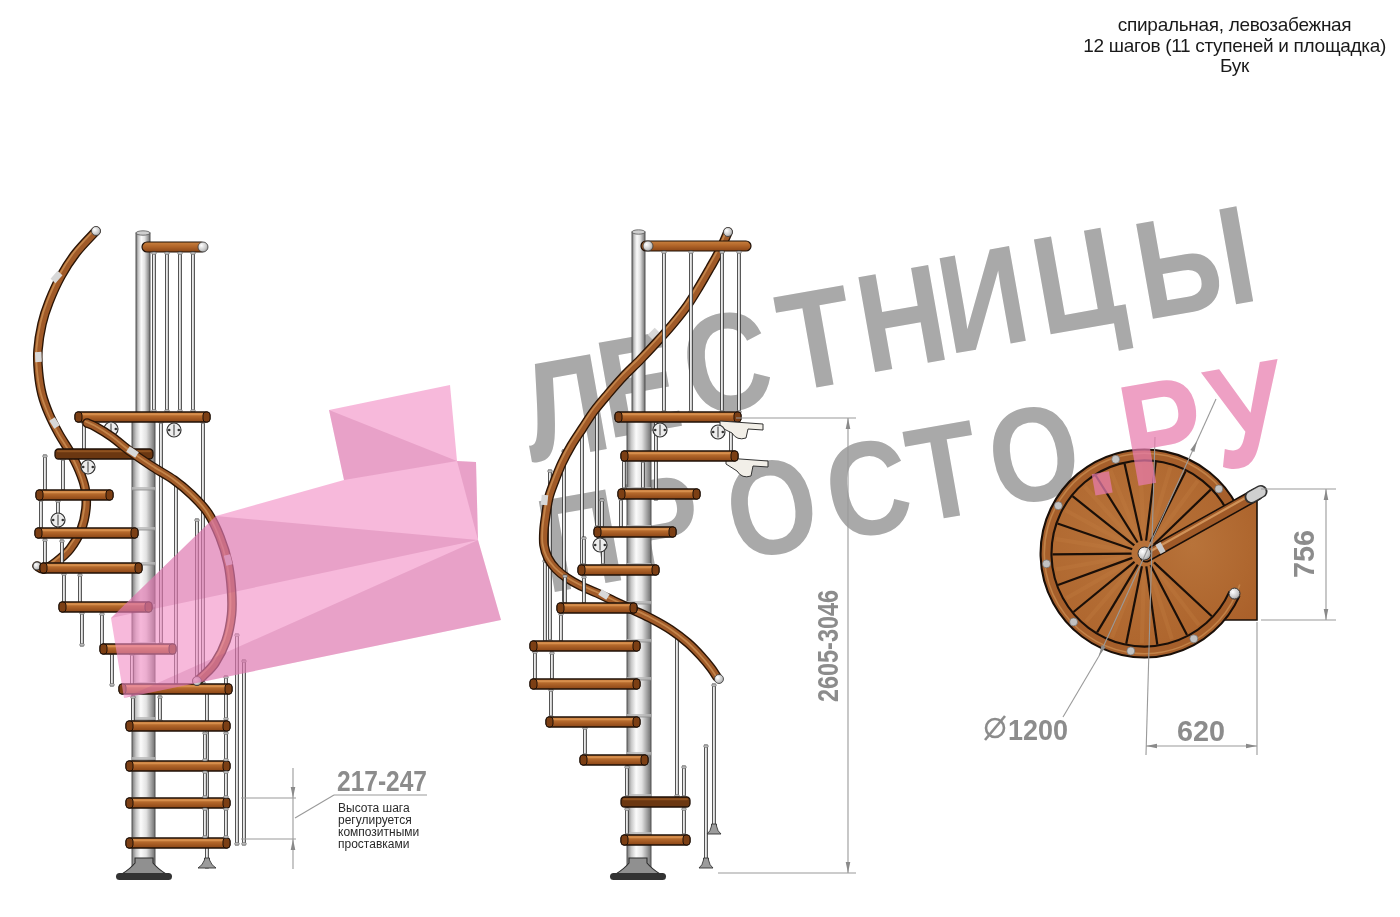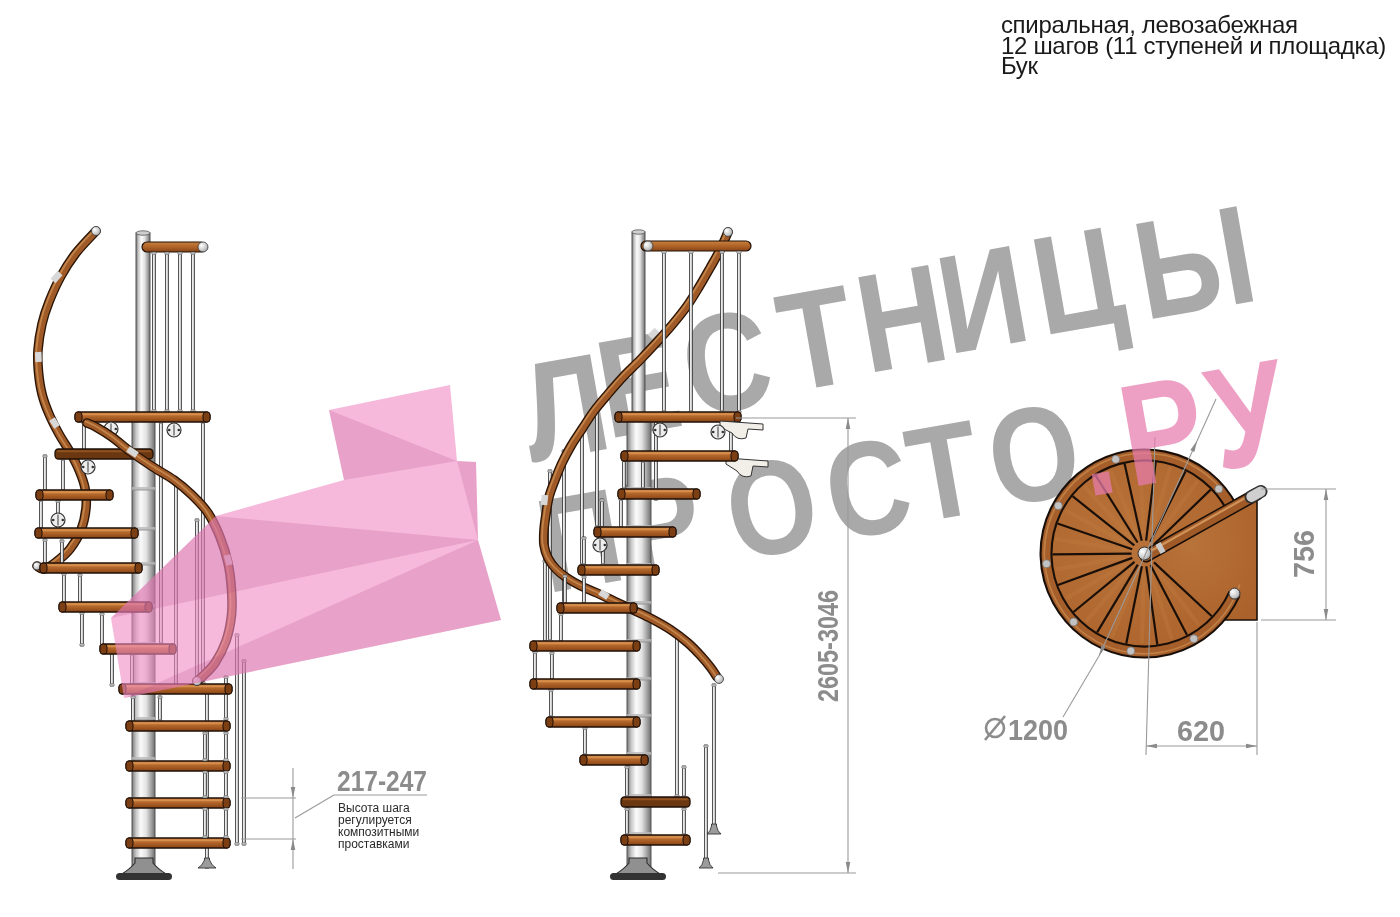--- a/index.html
+++ b/index.html
@@ -1,16 +1,16 @@
 <!DOCTYPE html>
 <html><head><meta charset="utf-8">
 <style>
 html,body{margin:0;padding:0;background:#fff;width:1400px;height:917px;overflow:hidden;}
 #page{position:relative;width:1400px;height:917px;font-family:"Liberation Sans",sans-serif;}
-#hdr{position:absolute;top:15px;right:14px;text-align:left;font-size:24px;line-height:20.7px;color:#1a1a1a;letter-spacing:-0.3px;}
+#hdr{position:absolute;top:15px;right:14px;text-align:center;font-size:19px;line-height:20.7px;color:#1a1a1a;letter-spacing:-0.3px;}
 </style></head>
 <body>
 <div id="page">
 <svg width="1400" height="917" viewBox="0 0 1400 917" xmlns="http://www.w3.org/2000/svg">
 <defs>
 <linearGradient id="poleg" x1="0" y1="0" x2="1" y2="0">
  <stop offset="0" stop-color="#787878"></stop>
           <stop offset="0.18" stop-color="#c8c8c8"></stop>
  <stop offset="0.38" stop-color="#fbfbfb"></stop>
           <stop offset="0.62" stop-color="#e2e2e2"></stop>

